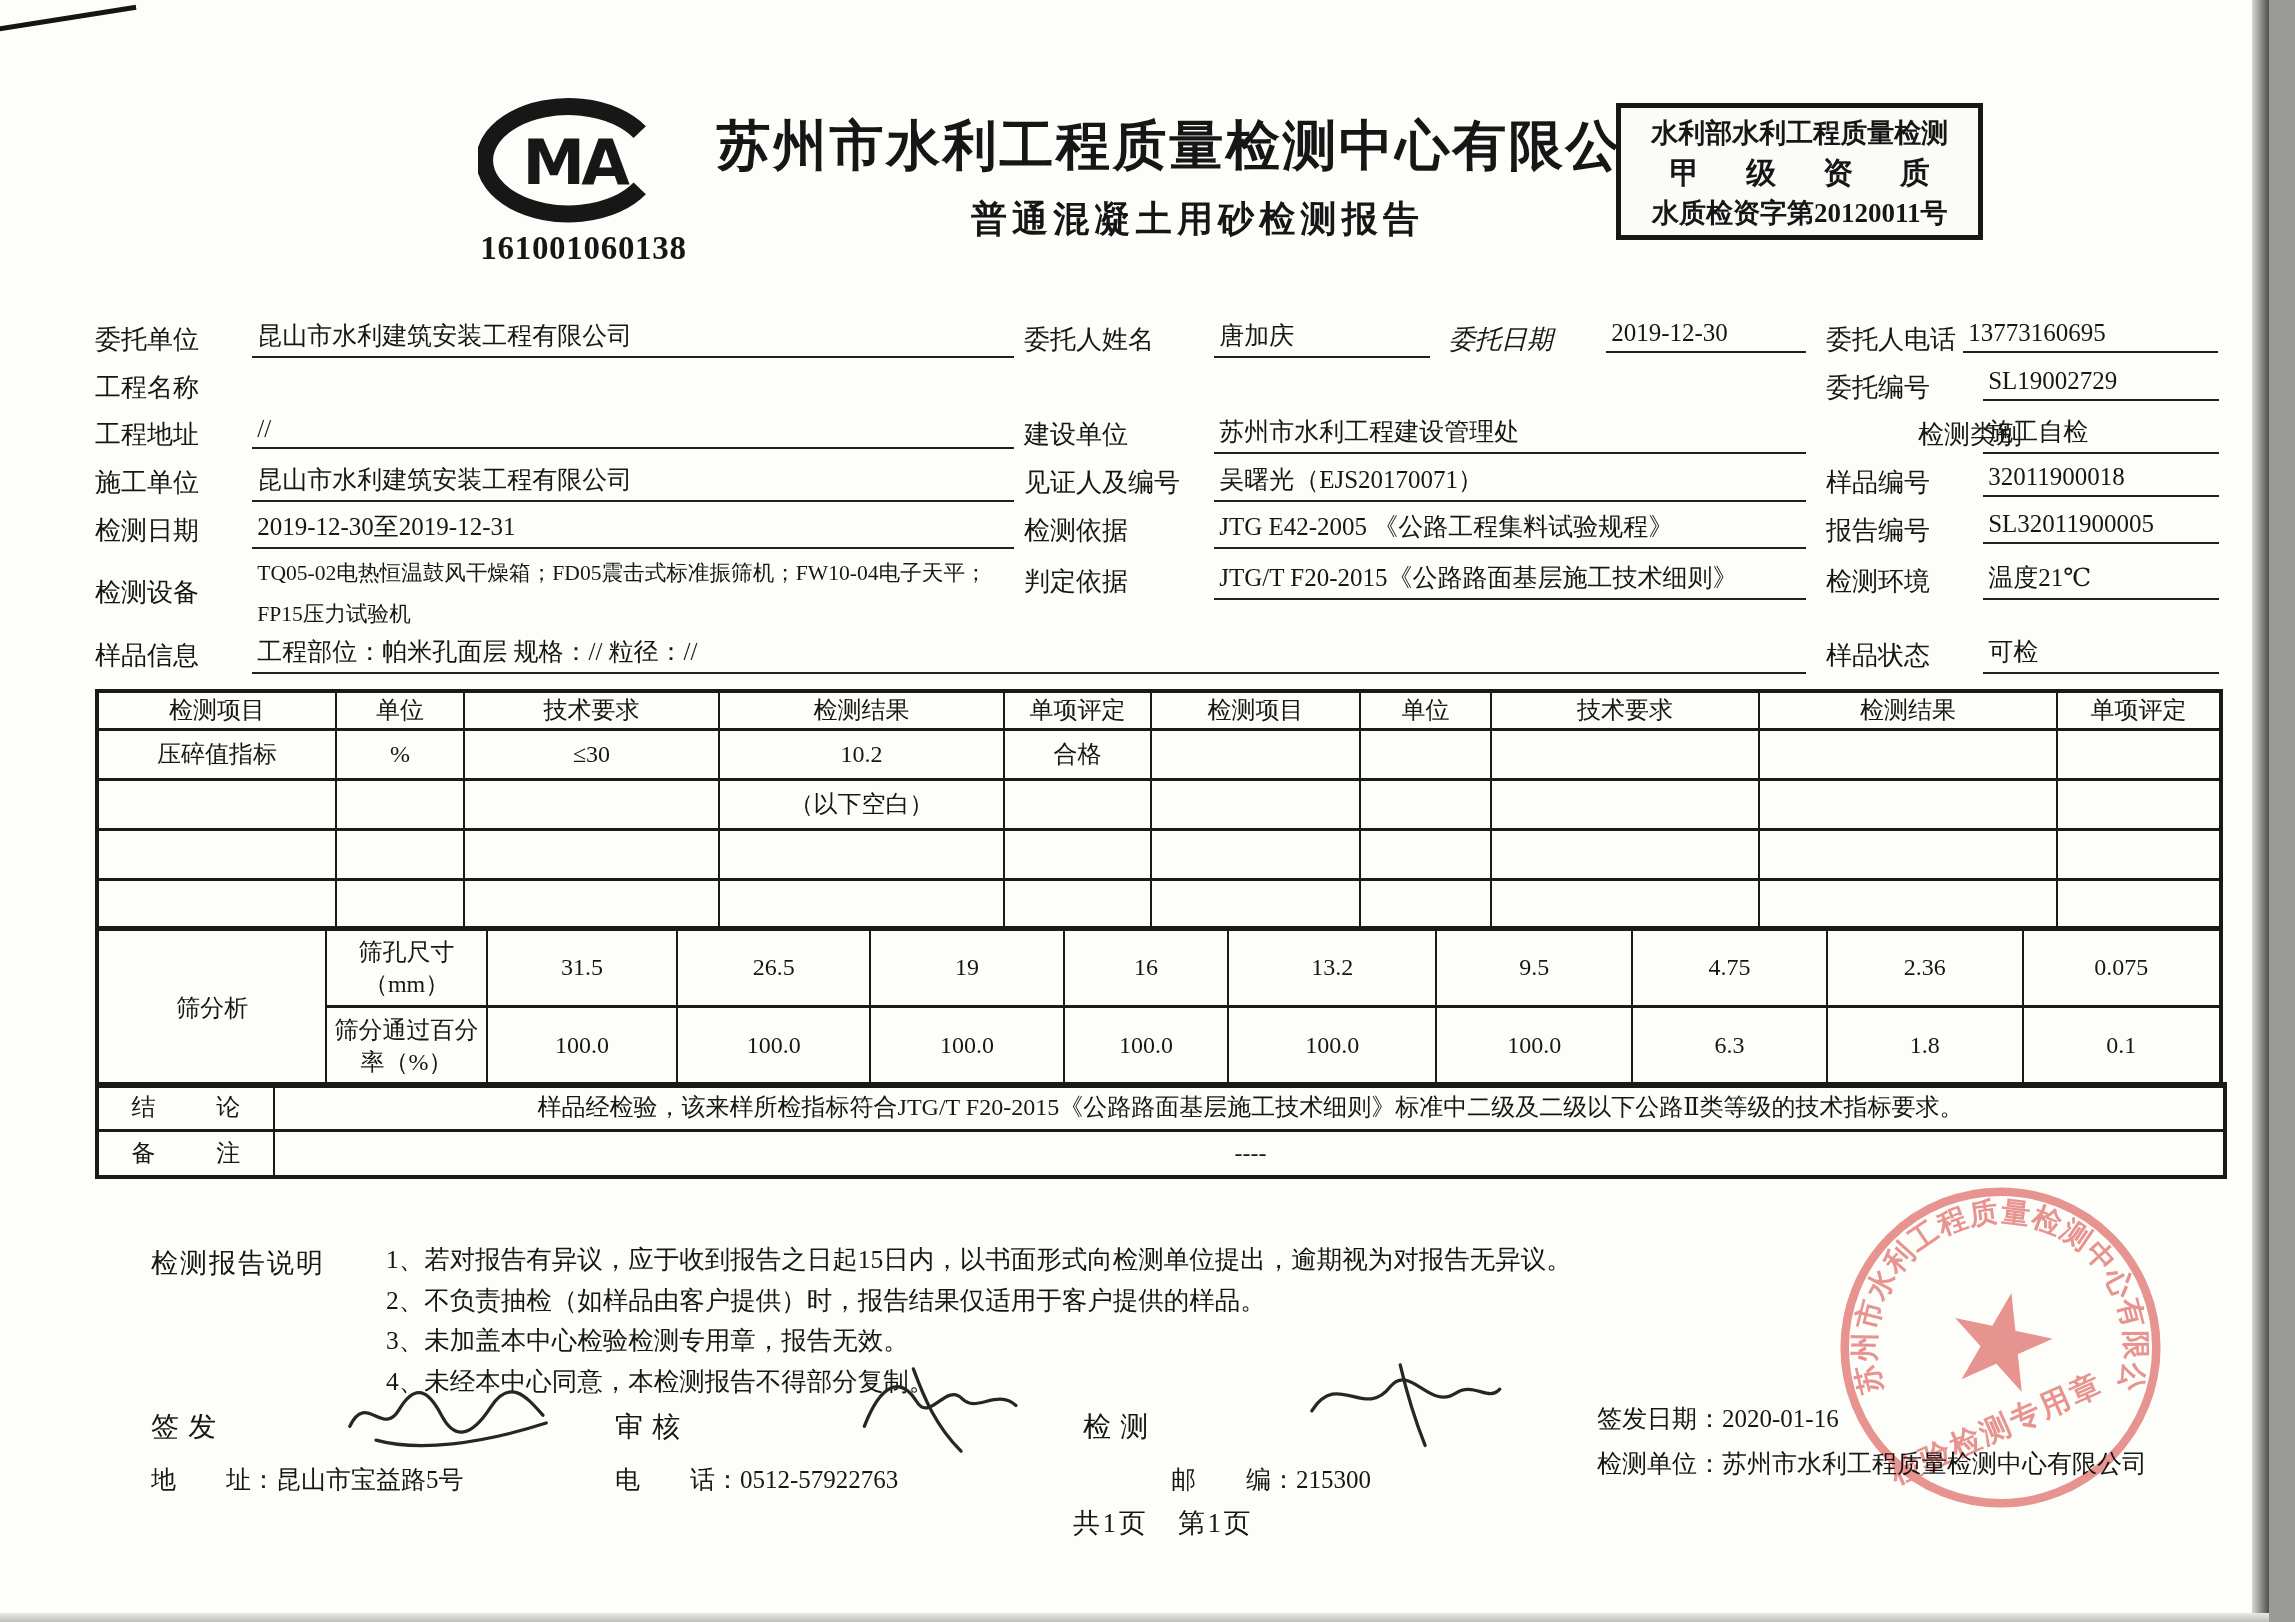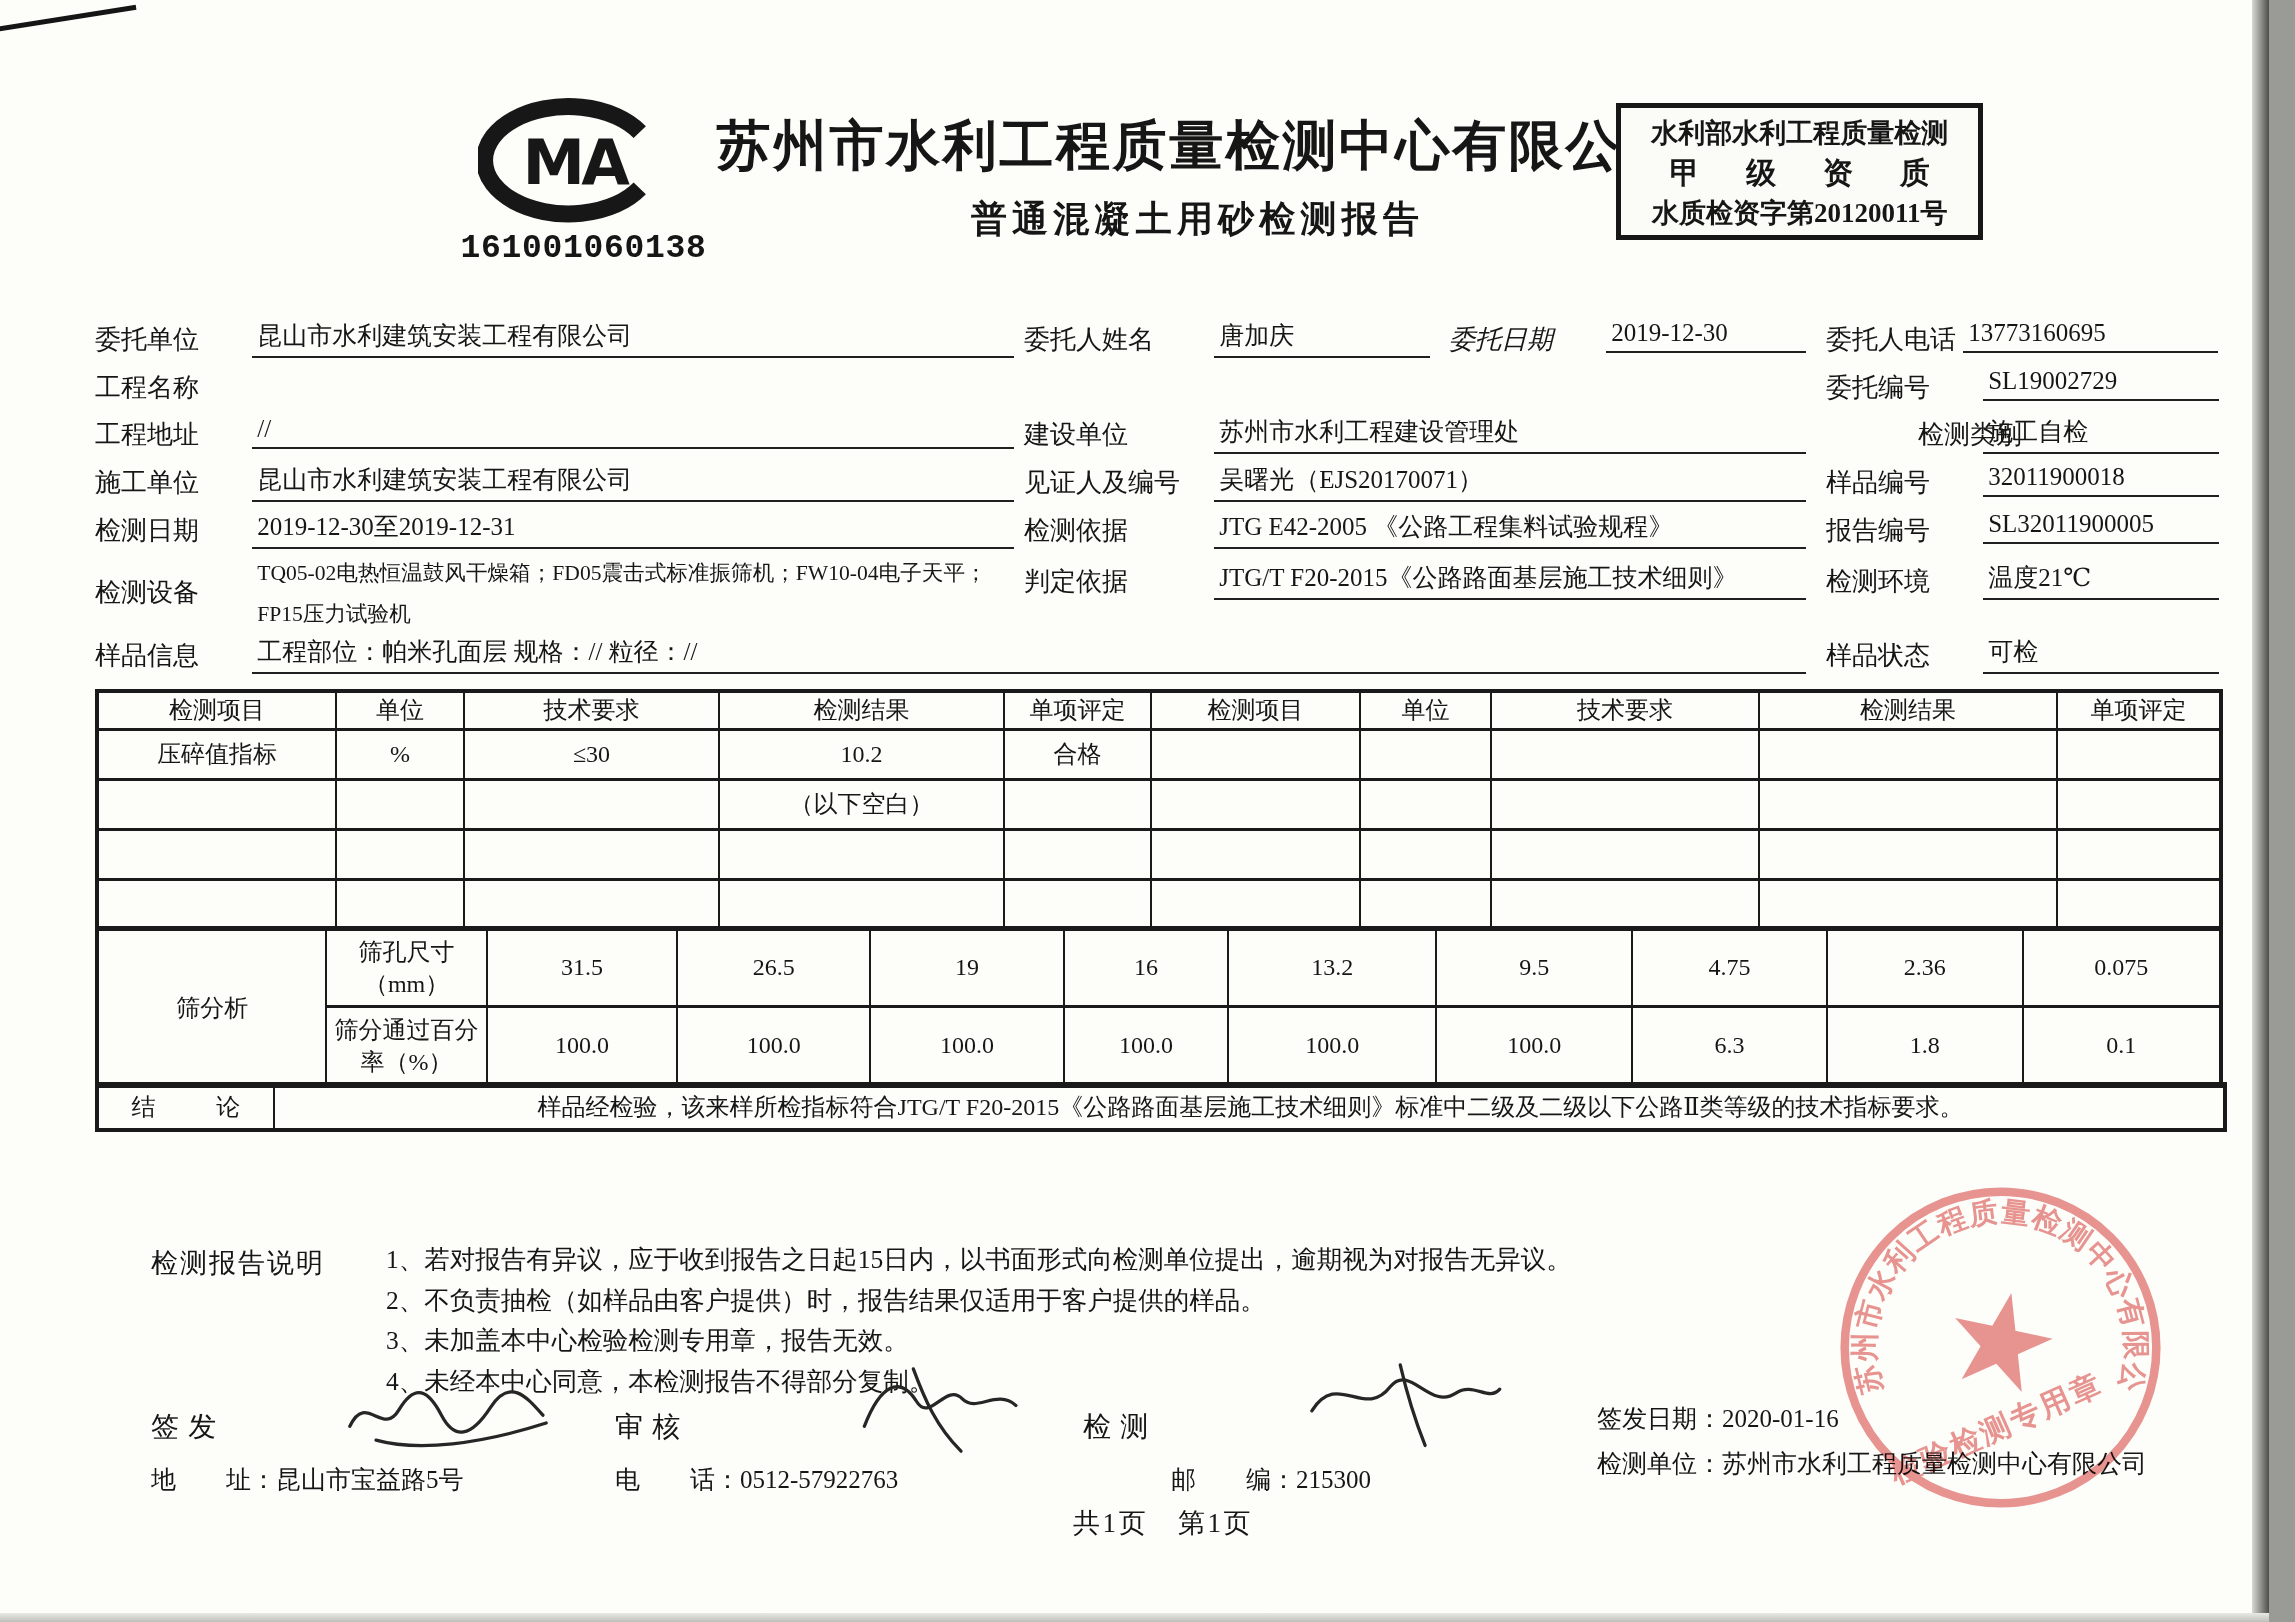--- a/index.html
+++ b/index.html
@@ -9,21 +9,21 @@
   
   .edge-right{position:absolute;right:0;top:0;width:17px;height:100%;
               background:linear-gradient(to right,#d8d8d4,#4e4e4a);}
   .edge-bottom{position:absolute;bottom:0;left:0;width:100%;height:10.5px;
                background:linear-gradient(to bottom,#e9e9e5,#b9b9b5);}
   .streak{position:absolute;left:-19.6px;top:17px;width:157px;height:4.6px;background:#151515;
           transform:rotate(-9deg);}
   
   .company-title{font-size:54px;font-weight:700;letter-spacing:2.6px;text-align:center;}
   .report-title{font-size:36px;font-weight:700;letter-spacing:5.2px;text-align:center;}
-  .cma-num{font-family:Liberation Mono, monospace;font-weight:800;
+  .cma-num{font-family:Liberation Serif, serif;font-weight:800;
            font-size:33px;letter-spacing:0.7px;}
   .qualbox{border:5.9px solid #171717;text-align:center;padding:6.5px 5.2px 3.9px 5.2px;background:#fbfbf8;}
   .qualbox .q1{font-size:27px;font-weight:700;}
   .qualbox .q2{font-size:30px;font-weight:700;letter-spacing:19.6px;margin:2.6px 0 1.3px 19.6px;}
   .qualbox .q3{font-size:27px;font-weight:700;}
   
   .lbl{font-size:26px;white-space:nowrap;}
   .val{font-size:25px;white-space:nowrap;border-bottom:2.6px solid #202020;display:inline-block;
        padding:0 3.9px 3.9px 5.2px;box-sizing:border-box;}
   .noline{border-bottom:none;}
@@ -247,20 +247,24 @@
   <table class="abs" style="left:95px;top:1082px;width:2128px;">
     <colgroup>
         <col style="width:177px">
         <col style="width:1951px">
       </colgroup>
     <tbody>
         <tr style="height:46px">
       <td class="wide-lbl">结　论</td>
       <td class="left">样品经检验，该来样所检指标符合JTG/T F20-2015《公路路面基层施工技术细则》标准中二级及二级以下公路Ⅱ类等级的技术指标要求。</td>
     </tr>
+    <tr style="height:47px">
+      <td class="wide-lbl">备　注</td>
+      <td class="left">----</td>
+    </tr>
   </tbody>
     </table>
 
   <div class="abs note-lbl" style="left:151px;top:1245px;">检测报告说明</div>
   <div class="abs note-item" style="left:386px;top:1242px;">1、若对报告有异议，应于收到报告之日起15日内，以书面形式向检测单位提出，逾期视为对报告无异议。</div>
   <div class="abs note-item" style="left:386px;top:1283px;">2、不负责抽检（如样品由客户提供）时，报告结果仅适用于客户提供的样品。</div>
   <div class="abs note-item" style="left:386px;top:1323px;">3、未加盖本中心检验检测专用章，报告无效。</div>
   <div class="abs note-item" style="left:386px;top:1364px;">4、未经本中心同意，本检测报告不得部分复制。</div>
 
   <div class="abs sig-lbl" style="left:151px;top:1408px;">签发</div>

